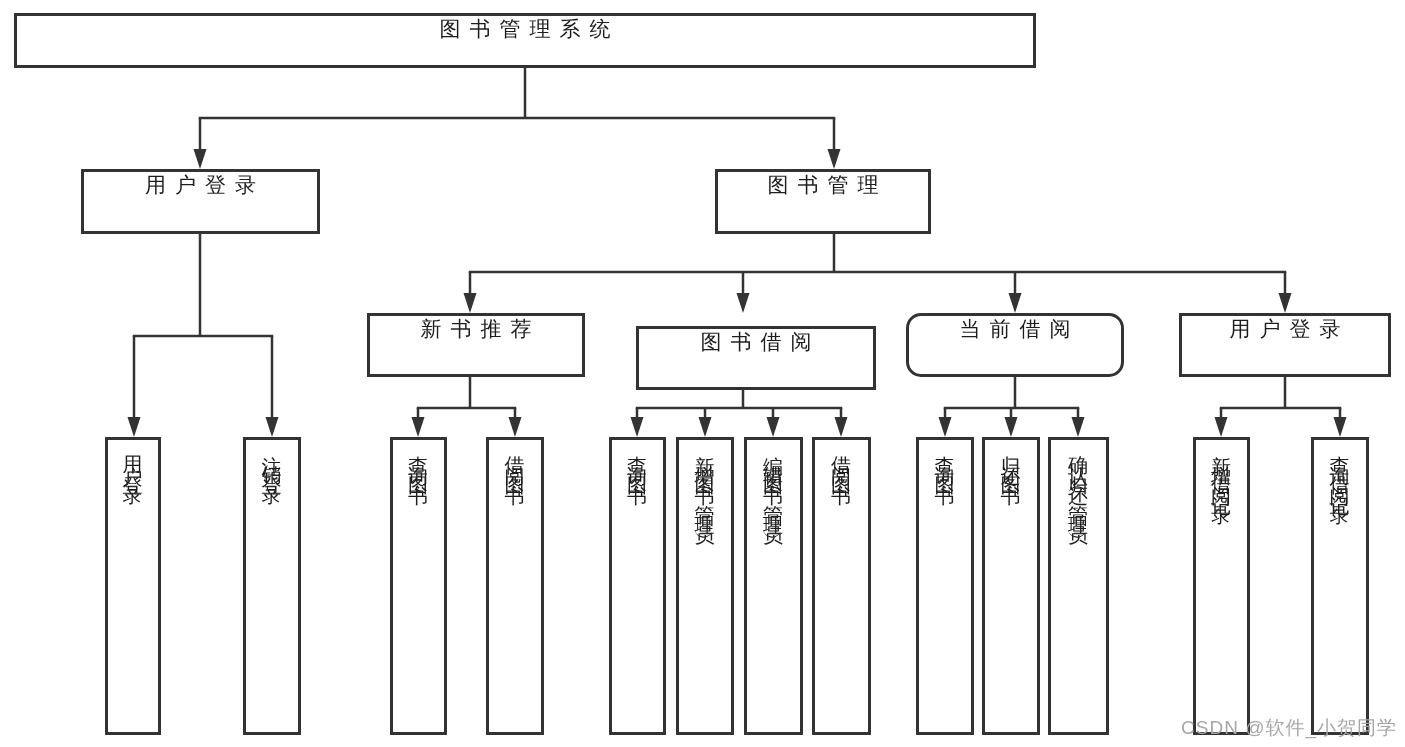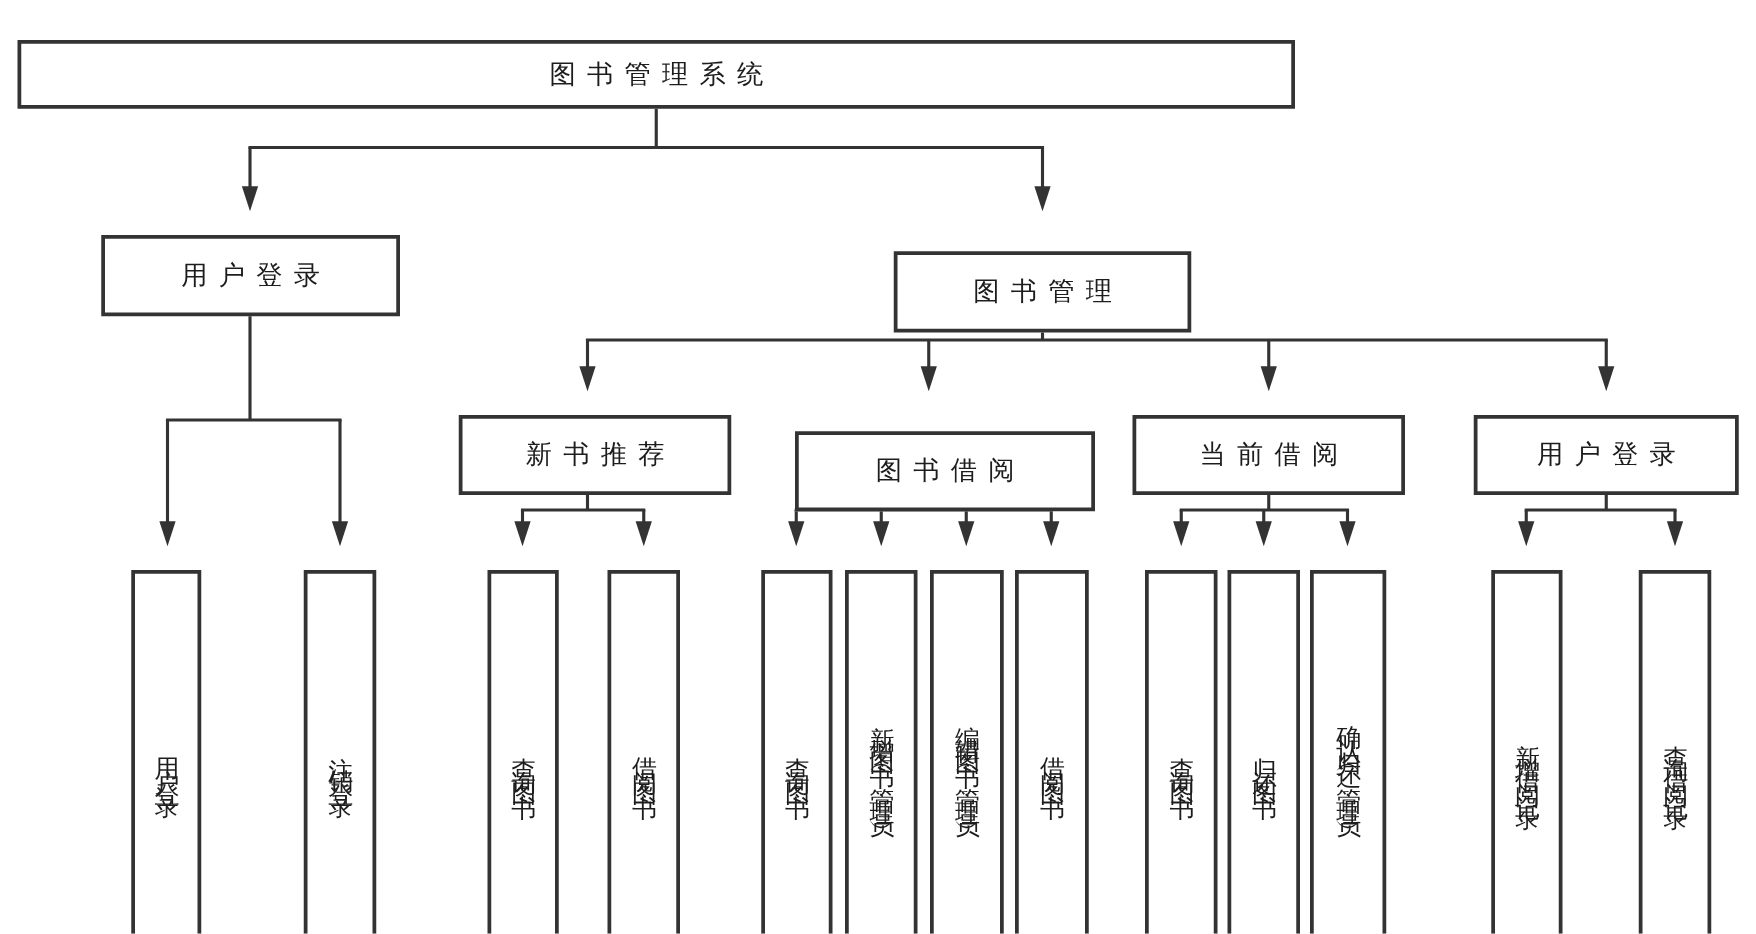--- a/index.html
+++ b/index.html
@@ -9,23 +9,22 @@
     font-family:"Liberation Sans", sans-serif;
     overflow:hidden;
   }
   #connectors { position:absolute; left:0; top:0; }
   #connectors line { stroke:var(--line,#333333); stroke-width:2.5; }
   #connectors polygon { fill:var(--line,#333333); stroke:none; }
   .node {
     position:absolute; box-sizing:border-box;
     background:var(--box-bg,#ffffff);
     border:3px solid var(--box-border,#333333);
-    display:flex; align-items:center; justify-content:center;
+    display:flex; align-items:flex-start; justify-content:center;
     color:var(--text,#1d1d1d);
-    margin-top:19px;
   }
   .node.h .lbl {
     font-size:21px; letter-spacing:9px; margin-right:-9px;
     white-space:nowrap; line-height:1.2;
   }
   .node.v .lbl {
     writing-mode:vertical-rl; text-orientation:mixed;
     font-size:20px; letter-spacing:10px; margin-bottom:-10px;
     line-height:1;
   }
@@ -108,30 +107,30 @@
         <polygon points="1333.5,417 1346.5,417 1340,437"></polygon>
       </g>
     </svg>
   <div id="nodes">
       <div class="node h" style="left: 14px; top: 13px; width: 1022px; height: 55px;">
         <span class="lbl">图书管理系统</span>
       </div>
       <div class="node h" style="left: 81px; top: 169px; width: 239px; height: 65px;">
         <span class="lbl">用户登录</span>
       </div>
-      <div class="node h" style="left: 715px; top: 182px; width: 238px; height: 65px;">
+      <div class="node h" style="left: 715px; top: 169px; width: 216px; height: 65px;">
         <span class="lbl">图书管理</span>
       </div>
       <div class="node h" style="left: 367px; top: 313px; width: 218px; height: 64px;">
         <span class="lbl">新书推荐</span>
       </div>
       <div class="node h" style="left: 636px; top: 326px; width: 240px; height: 64px;">
         <span class="lbl">图书借阅</span>
       </div>
-      <div class="node h" style="left: 906px; top: 313px; width: 218px; height: 64px;">
+      <div class="node h" style="left: 906px; top: 313px; width: 218px; height: 64px; border-radius: 15px;">
         <span class="lbl">当前借阅</span>
       </div>
       <div class="node h" style="left: 1179px; top: 313px; width: 212px; height: 64px;">
         <span class="lbl">用户登录</span>
       </div>
       <div class="node v" style="left: 105px; top: 437px; width: 56px; height: 298px;">
         <span class="lbl">用户登录</span>
       </div>
       <div class="node v" style="left: 243px; top: 437px; width: 58px; height: 298px;">
         <span class="lbl">注销登录</span>
@@ -163,13 +162,14 @@
       <div class="node v" style="left: 1048px; top: 437px; width: 61px; height: 298px;">
         <span class="lbl">确认归还（管理员）</span>
       </div>
       <div class="node v" style="left: 1193px; top: 437px; width: 57px; height: 298px;">
         <span class="lbl">新增借阅记录</span>
       </div>
       <div class="node v" style="left: 1311px; top: 437px; width: 58px; height: 298px;">
         <span class="lbl">查询借阅记录</span>
       </div>
     </div>
+  <div id="watermark">CSDN @软件_小贺同学</div>
 </div>
 
 </body></html>

